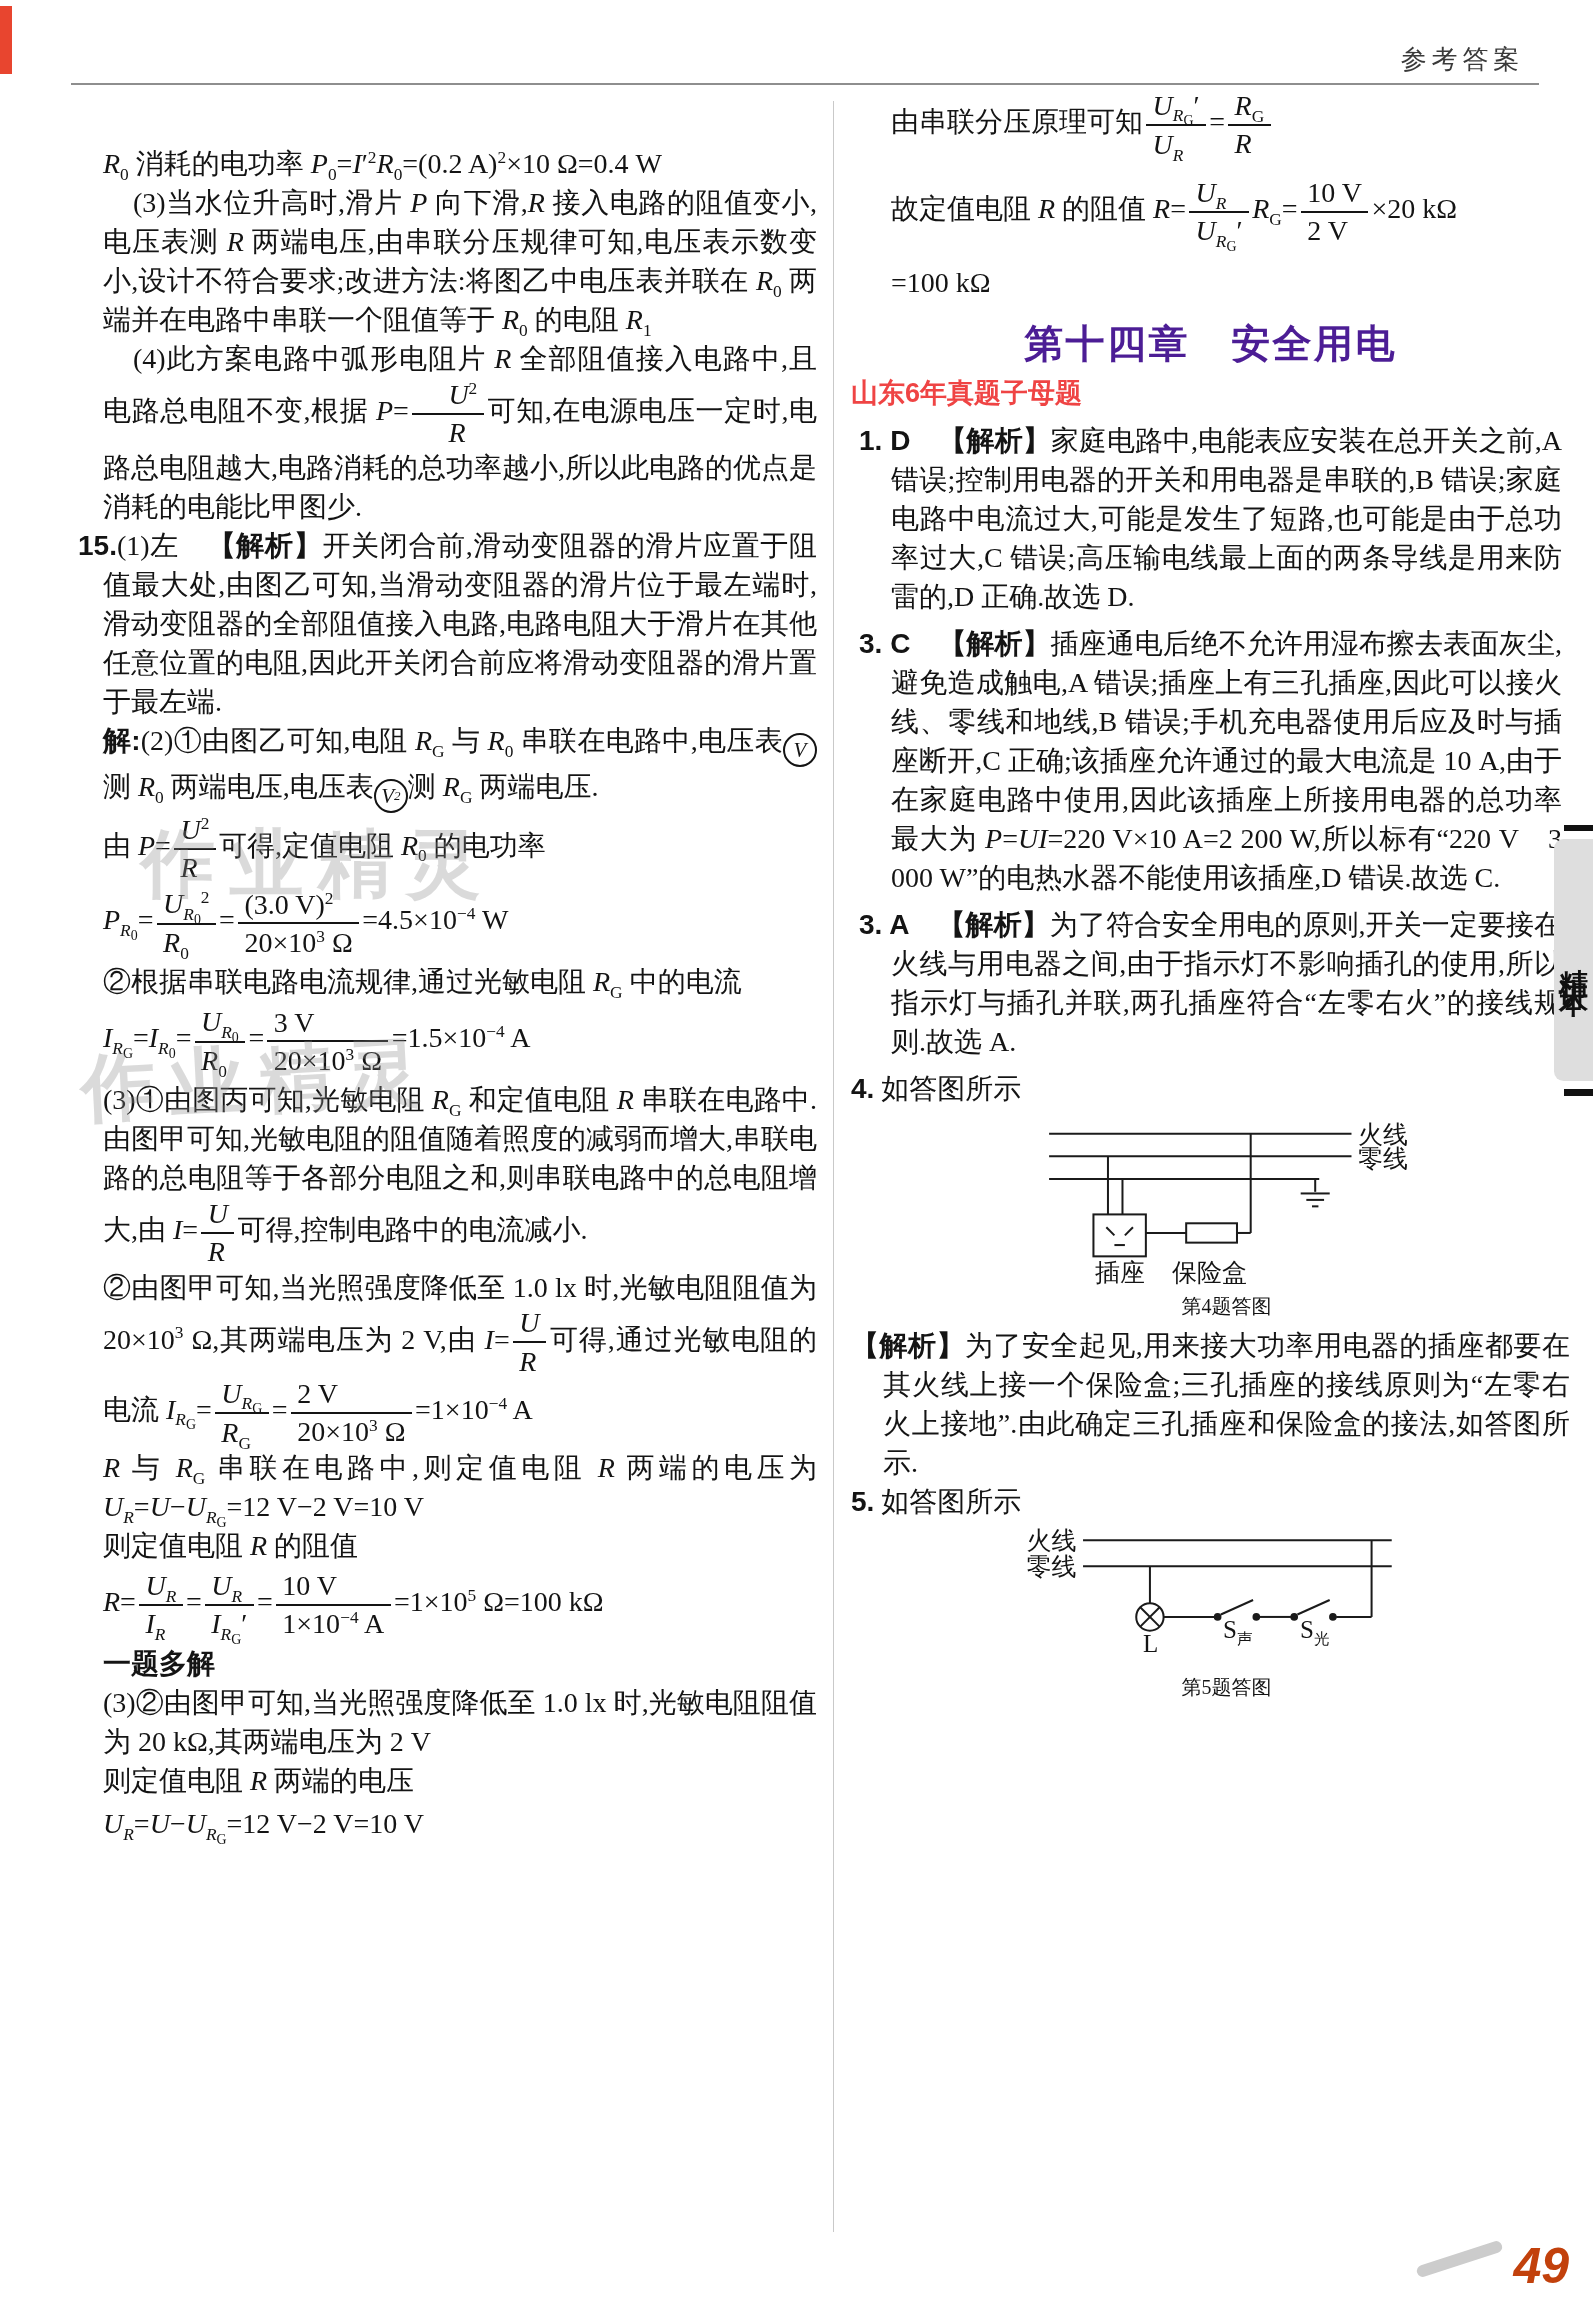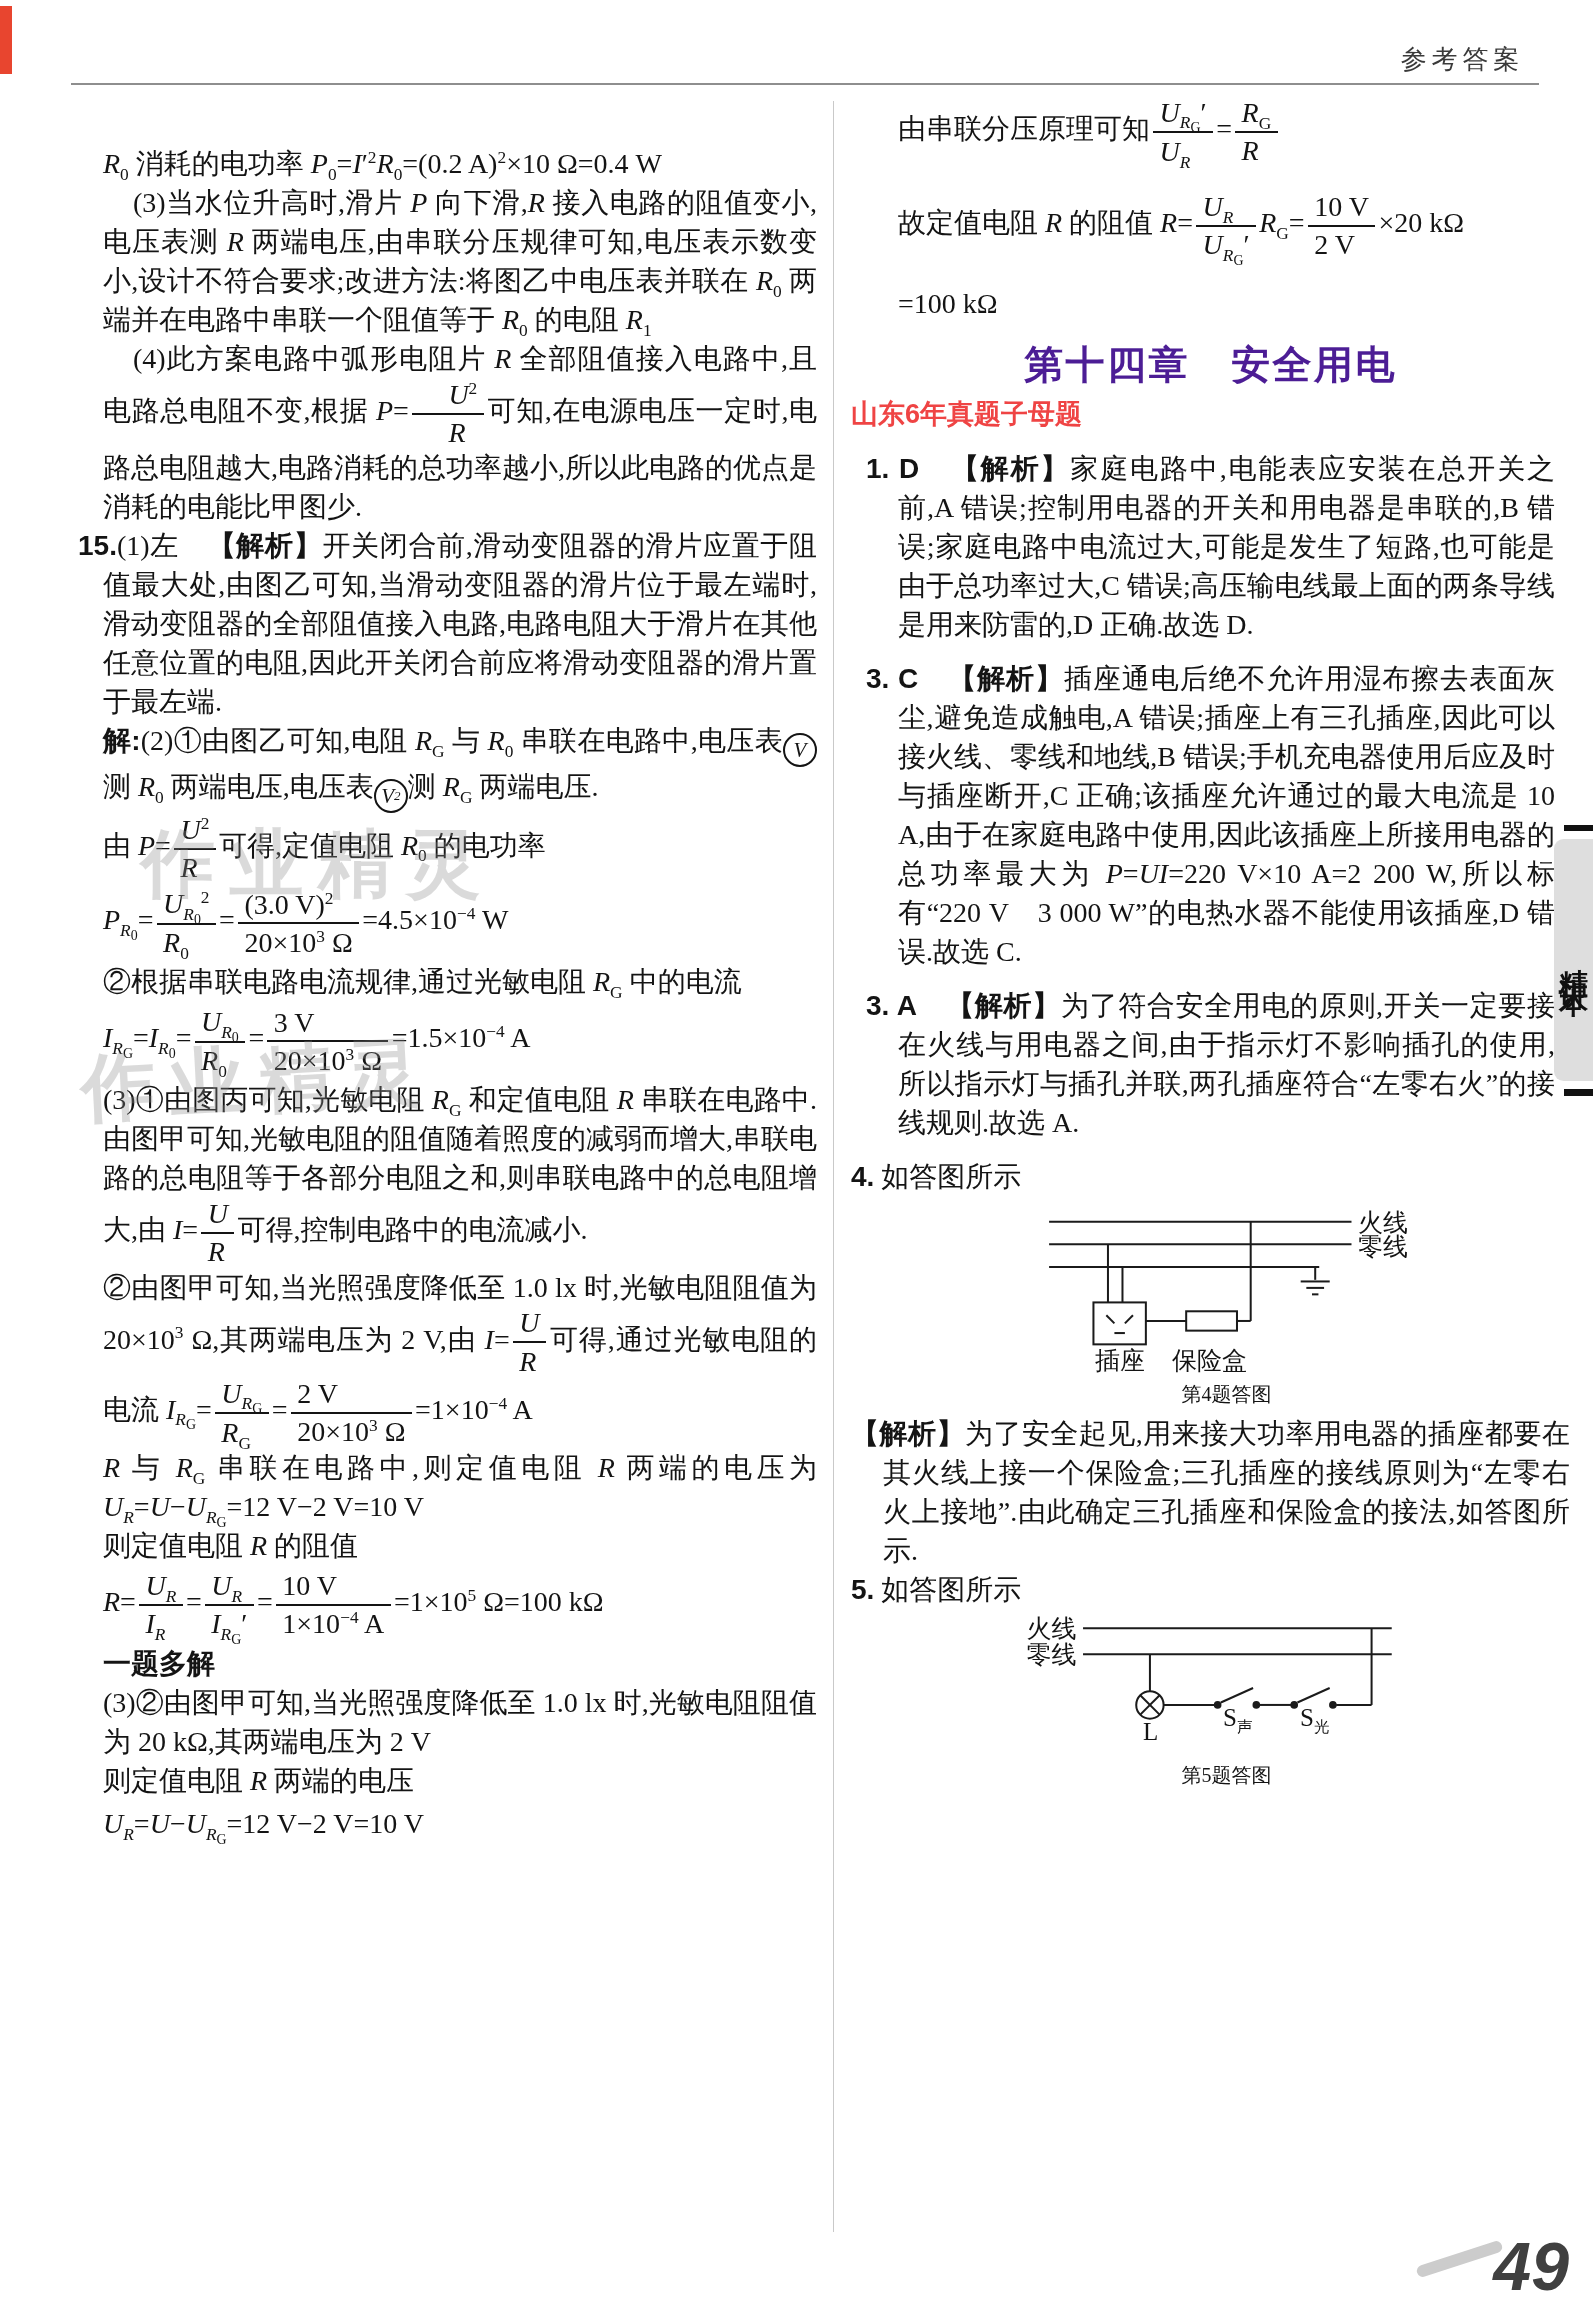--- a/index.html
+++ b/index.html
@@ -12,21 +12,21 @@
   .head-title{position:absolute;right:69px;top:40px;font-size:26px;letter-spacing:4.8px;color:#3a3a3a;
               font-family:"Liberation Sans","DejaVu Sans",sans-serif;text-align:right;}
   .divider{position:absolute;left:833px;top:101px;height:2131px;width:0.8px;background:#c9c9c9;}
 
   .col{position:absolute;text-align:justify;}
   .col-left{left:78px;top:100px;width:739px;margin-top:44px;}
   .col-right{left:851px;top:77px;width:719px;}
 
   .col-left .blk{margin:0;padding-left:25px;}
   .col-left .hang{text-indent:-25px;}
-  .col-right .blk{margin:15px;padding-left:32px;}
+  .col-right .blk{margin:8px;padding-left:32px;}
   .col-right .hang{text-indent:-32px;}
   .ind{text-indent:30px;}
   .formula{text-align:left;padding-top:4px;padding-bottom:4px;}
 
   .fr{display:inline-block;vertical-align:middle;text-align:left;line-height:1.12;margin:0 3.2px;}
   .fr .n{display:block;border-bottom:2.4px solid #141414;padding:0.8px 6.4px 2.4px;}
   .fr .d{display:block;padding:2.4px 6.4px 0;}
   sub,sup{font-size:0.62em;line-height:0;}
   sub sub{font-size:0.8em;}
   i{font-style:italic;}
@@ -59,22 +59,22 @@
 
   .side-tab{position:absolute;right:0;top:839px;width:39px;height:242px;background:#dedede;
             border-radius:9.7px 0 0 9.7px;display:flex;align-items:center;justify-content:center;z-index:4;}
   .side-tab::before{content:'';position:absolute;right:0;top:-14.5px;width:29px;height:6.4px;background:#111;}
   .side-tab::after{content:'';position:absolute;right:0;bottom:-14.5px;width:29px;height:6.4px;background:#111;}
   .tab-text{writing-mode:vertical-rl;text-orientation:upright;font-family:"Liberation Sans","DejaVu Sans",sans-serif;
             font-weight:700;font-size:29px;letter-spacing:9.7px;color:#111;}
 
   .pg-deco{position:absolute;right:89px;bottom:42px;width:89px;height:12px;background:#cccccc;
            border-radius:6.4px;transform:rotate(-18deg);}
-  .page-num{position:absolute;right:24px;bottom:21px;font-size:68px;font-weight:700;font-style:italic;
-            font-family:"Liberation Sans","DejaVu Sans",sans-serif;color:#404040;}
+  .page-num{position:absolute;right:24px;bottom:21px;font-size:50px;font-weight:700;font-style:italic;
+            font-family:"Liberation Sans","DejaVu Sans",sans-serif;color:#c2410c;}
 </style>
 </head>
 <body>
 
 <div class="corner"></div>
 <div class="head-title">参考答案</div>
 <div class="head-rule"></div>
 <div class="divider"></div>
 
 <div class="watermark w1">作业精灵</div>

